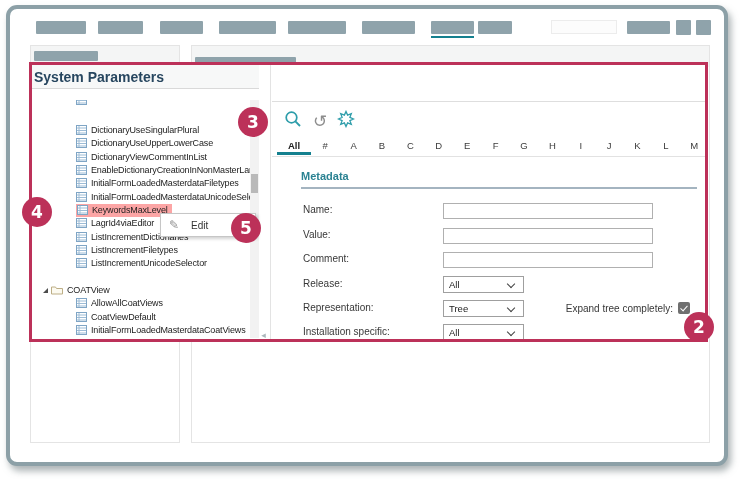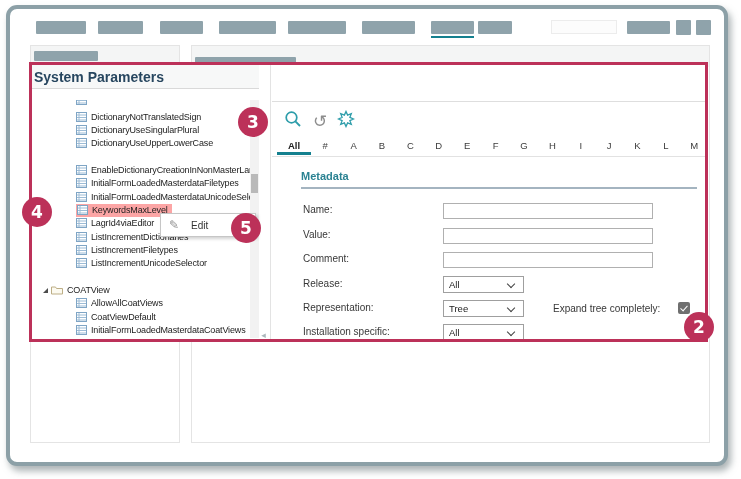--- a/index.html
+++ b/index.html
@@ -62,21 +62,21 @@
   .meta-title{left:301px;top:170px;font-size:11px;font-weight:bold;color:#2a8292;}
   .meta-rule{left:301px;top:187px;width:396px;height:2px;background:#a4b4c0;}
 
   .flabel{left:303px;font-size:10px;color:#383838;}
   .tinput{left:443px;width:202px;height:14px;border:1px solid #b0b0b0;background:#fff;
     font-size:10px;padding:0 3px;}
   .tselect{left:443px;width:74px;height:15px;border:1px solid #9f9f9f;background:#fff;
     font-size:9.5px;color:#222;display:flex;align-items:center;padding-left:5px;position:absolute;}
   .chev{position:absolute;right:9px;top:4px;width:5px;height:5px;
     border-right:1.6px solid #444;border-bottom:1.6px solid #444;transform:rotate(45deg);}
-  .exp-label{left:553px;top:303px;width:120px;text-align:left;font-size:10px;color:#383838;}
+  .exp-label{left:553px;top:303px;width:120px;text-align:right;font-size:10px;color:#383838;}
   .checkbox{left:678px;top:302px;width:12px;height:12px;background:#6f6f6f;border-radius:2px;}
   .checkbox::after{content:"";position:absolute;left:4px;top:1.5px;width:3px;height:6px;
     border-right:1.6px solid #fff;border-bottom:1.6px solid #fff;transform:rotate(42deg);}
 
   
   .hlbox{left:29px;top:62px;width:673px;height:274px;border:3px solid #bc3159;z-index:7;pointer-events:none;}
   .callout{width:30px;height:30px;border-radius:50%;background:#bc3159;color:#fff;
     display:flex;align-items:center;justify-content:center;font-size:17px;font-weight:bold;
     font-family:"DejaVu Sans",sans-serif;z-index:8;}
 </style>
@@ -124,32 +124,20 @@
           <svg width="11" height="10">
             <rect x="0.5" y="0.5" width="10" height="9" fill="#fff" stroke="#7fa5c5"></rect>
             <line x1="1" y1="3" x2="10" y2="3" stroke="#9dbcd6"></line>
             <line x1="1" y1="5.5" x2="10" y2="5.5" stroke="#9dbcd6"></line>
             <line x1="1" y1="8" x2="10" y2="8" stroke="#9dbcd6"></line>
             <line x1="3" y1="1" x2="3" y2="9" stroke="#9dbcd6"></line>
           </svg>
         </span>
       <span class="tlabel"></span>
     </div>
-    <div class="trow" style="top:10px">
-        <span class="icwrap">
-          <svg width="11" height="10">
-            <rect x="0.5" y="0.5" width="10" height="9" fill="#fff" stroke="#7fa5c5"></rect>
-            <line x1="1" y1="3" x2="10" y2="3" stroke="#9dbcd6"></line>
-            <line x1="1" y1="5.5" x2="10" y2="5.5" stroke="#9dbcd6"></line>
-            <line x1="1" y1="8" x2="10" y2="8" stroke="#9dbcd6"></line>
-            <line x1="3" y1="1" x2="3" y2="9" stroke="#9dbcd6"></line>
-          </svg>
-        </span>
-        <span class="tlabel">DictionaryNotTranslatedSign</span>
-      </div>
     <div class="trow" style="top:23.4px">
         <span class="icwrap">
           <svg width="11" height="10">
             <rect x="0.5" y="0.5" width="10" height="9" fill="#fff" stroke="#7fa5c5"></rect>
             <line x1="1" y1="3" x2="10" y2="3" stroke="#9dbcd6"></line>
             <line x1="1" y1="5.5" x2="10" y2="5.5" stroke="#9dbcd6"></line>
             <line x1="1" y1="8" x2="10" y2="8" stroke="#9dbcd6"></line>
             <line x1="3" y1="1" x2="3" y2="9" stroke="#9dbcd6"></line>
           </svg>
         </span>
@@ -159,20 +147,32 @@
         <span class="icwrap">
           <svg width="11" height="10">
             <rect x="0.5" y="0.5" width="10" height="9" fill="#fff" stroke="#7fa5c5"></rect>
             <line x1="1" y1="3" x2="10" y2="3" stroke="#9dbcd6"></line>
             <line x1="1" y1="5.5" x2="10" y2="5.5" stroke="#9dbcd6"></line>
             <line x1="1" y1="8" x2="10" y2="8" stroke="#9dbcd6"></line>
             <line x1="3" y1="1" x2="3" y2="9" stroke="#9dbcd6"></line>
           </svg>
         </span>
         <span class="tlabel">DictionaryUseUpperLowerCase</span>
+      </div>
+    <div class="trow" style="top:50.1px">
+        <span class="icwrap">
+          <svg width="11" height="10">
+            <rect x="0.5" y="0.5" width="10" height="9" fill="#fff" stroke="#7fa5c5"></rect>
+            <line x1="1" y1="3" x2="10" y2="3" stroke="#9dbcd6"></line>
+            <line x1="1" y1="5.5" x2="10" y2="5.5" stroke="#9dbcd6"></line>
+            <line x1="1" y1="8" x2="10" y2="8" stroke="#9dbcd6"></line>
+            <line x1="3" y1="1" x2="3" y2="9" stroke="#9dbcd6"></line>
+          </svg>
+        </span>
+        <span class="tlabel">DictionaryViewCommentInList</span>
       </div>
     <div class="trow" style="top:63.4px">
         <span class="icwrap">
           <svg width="11" height="10">
             <rect x="0.5" y="0.5" width="10" height="9" fill="#fff" stroke="#7fa5c5"></rect>
             <line x1="1" y1="3" x2="10" y2="3" stroke="#9dbcd6"></line>
             <line x1="1" y1="5.5" x2="10" y2="5.5" stroke="#9dbcd6"></line>
             <line x1="1" y1="8" x2="10" y2="8" stroke="#9dbcd6"></line>
             <line x1="3" y1="1" x2="3" y2="9" stroke="#9dbcd6"></line>
           </svg>

